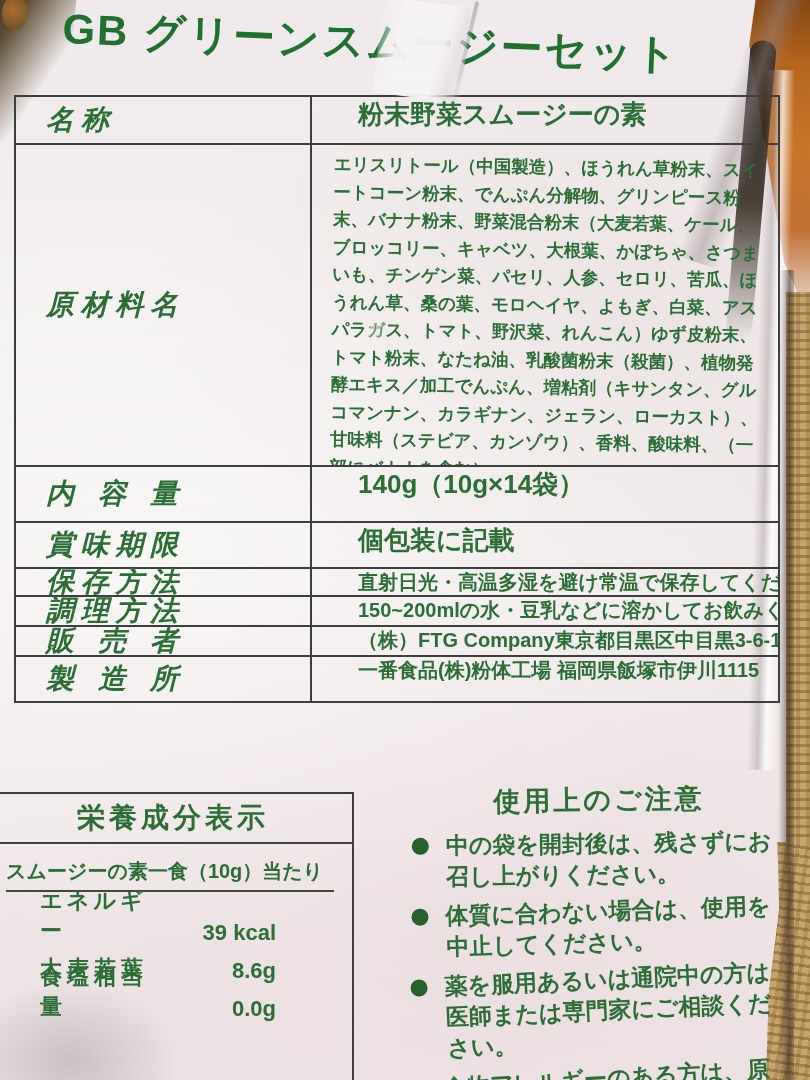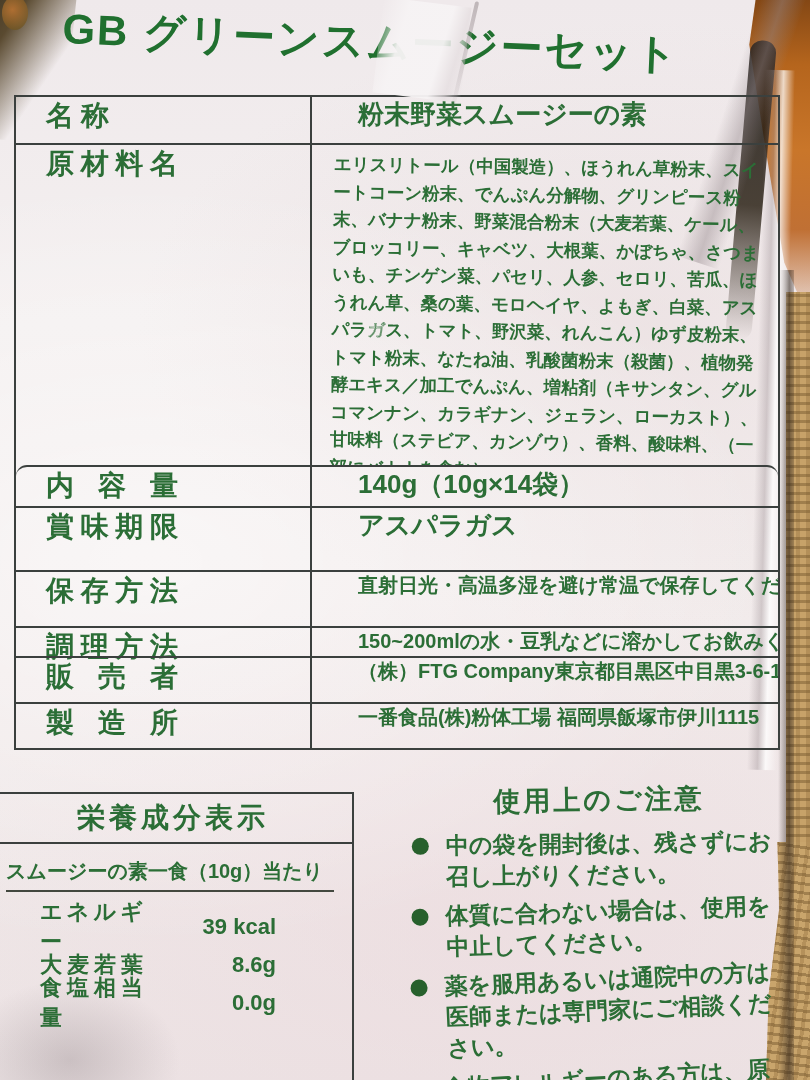--- a/index.html
+++ b/index.html
@@ -57,28 +57,28 @@
   .product-title{position:absolute;left:26px;top:14px;width:690px;text-align:center;
     font-size:42px;font-weight:700;letter-spacing:2px;color:#20702f;
     transform:rotate(2.4deg);white-space:nowrap;}
   
   .spec-table{position:absolute;left:14px;top:95px;width:766px;box-sizing:border-box;
     border:2px solid #3b403e;display:flex;flex-direction:column;}
   .spec-row{display:flex;box-sizing:border-box;}
   .spec-row + .spec-row{border-top:2px solid #3b403e;}
   .spec-row:nth-child(1){height:46px;}
   .spec-row:nth-child(2){height:322px;}
-  .spec-row:nth-child(3){height:41px;border-radius:11px;}
-  .spec-row:nth-child(4){height:64px;}
-  .spec-row:nth-child(5){height:56px;}
+  .spec-row:nth-child(3){height:56px;}
+  .spec-row:nth-child(4){height:46px;}
+  .spec-row:nth-child(5){height:28px;}
   .spec-row:nth-child(6){height:30px;}
-  .spec-row:nth-child(7){height:46px;}
+  .spec-row:nth-child(7){height:30px;}
   .spec-row:nth-child(8){height:46px;}
   .cell-label{flex:0 0 296px;box-sizing:border-box;border-right:2px solid #3b403e;
-    display:flex;padding-left:30px;}
+    display:flex;align-items:center;padding-left:30px;font-style:italic;}
   .cell-label span{display:inline-block;width:132px;font-size:28px;font-weight:700;
     text-align:justify;text-align-last:justify;}
   .spec-row:nth-child(1) .cell-label span{width:auto;letter-spacing:7px;}
   .cell-value{flex:1;display:flex;align-items:flex-start;box-sizing:border-box;
     padding-left:46px;padding-right:6px;overflow:hidden;}
   .cell-value span{font-size:26px;font-weight:700;white-space:nowrap;}
   .spec-row:nth-child(2) .cell-value{padding-left:22px;padding-top:6px;padding-bottom:4px;align-items:flex-start;}
   .spec-row:nth-child(2) .cell-value span{font-size:17.5px;line-height:27.5px;white-space:normal;
     font-weight:700;transform:rotate(0.8deg);transform-origin:left top;}
   .spec-row:nth-child(5) .cell-value span,
@@ -86,21 +86,21 @@
   .spec-row:nth-child(7) .cell-value span,
   .spec-row:nth-child(8) .cell-value span{font-size:20px;}
   
   .nutrition{position:absolute;left:-8px;top:792px;width:362px;height:300px;box-sizing:border-box;
     border:2px solid #3b403e;border-bottom:none;}
   .n-title-row{height:48px;border-bottom:2px solid #3b403e;display:flex;align-items:center;justify-content:center;}
   .n-title{font-size:28px;font-weight:700;letter-spacing:4px;}
   .n-serving{margin:14px 18px 16px 12px;font-size:20px;font-weight:700;
     border-bottom:2px solid #43483f;padding-bottom:5px;white-space:nowrap;}
   .n-rows{margin-top:13px;padding-left:46px;}
-  .n-row{display:flex;align-items:center;height:38px;gap:48px;}
+  .n-row{display:flex;align-items:flex-end;height:38px;gap:48px;}
   .n-label{display:inline-block;width:116px;font-size:22px;font-weight:700;
     text-align:justify;text-align-last:justify;}
   .n-value{margin-left:auto;margin-right:76px;width:96px;text-align:right;
     font-size:22px;font-weight:700;}
   
   .usage{position:absolute;left:410px;top:782px;width:378px;}
   .u-title{text-align:center;font-size:27px;font-weight:700;letter-spacing:3px;
     margin-bottom:13px;transform:rotate(-1deg);}
   .u-list{}
   .u-item{position:relative;padding-left:36px;font-size:23px;font-weight:700;
@@ -155,21 +155,21 @@
         </div>
       <div class="cell-value">
           <span>140g（10g×14袋）</span>
         </div>
     </div>
     <div class="spec-row">
       <div class="cell-label">
           <span>賞味期限</span>
         </div>
       <div class="cell-value">
-          <span>アスパラガス</span>
+          <span>個包装に記載</span>
         </div>
     </div>
     <div class="spec-row">
       <div class="cell-label">
           <span>保存方法</span>
         </div>
       <div class="cell-value">
           <span>直射日光・高温多湿を避け常温で保存してください</span>
         </div>
     </div>

